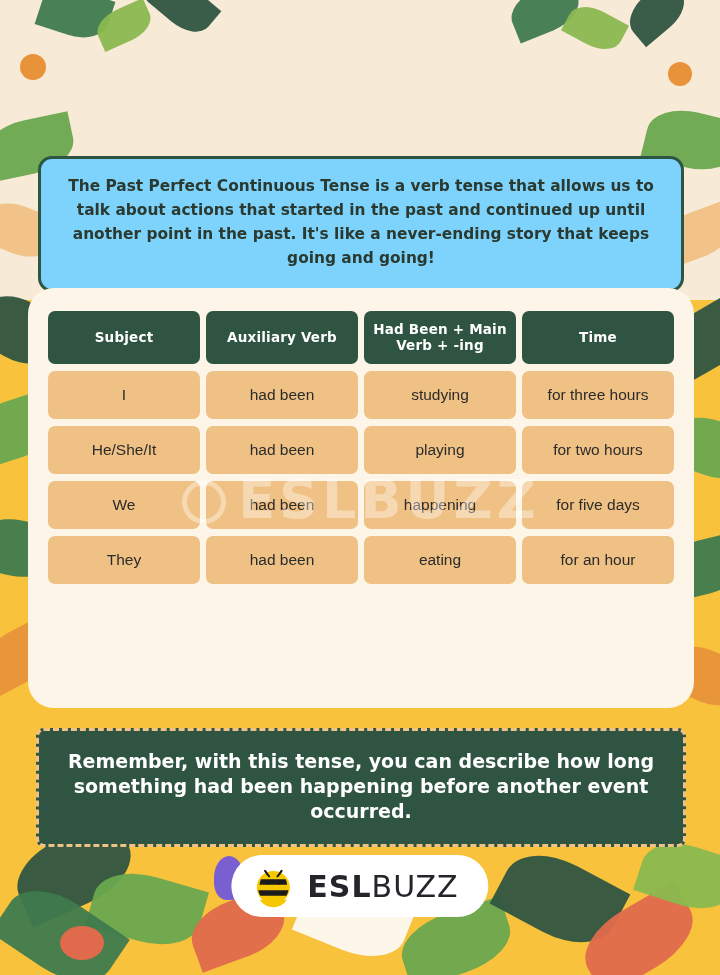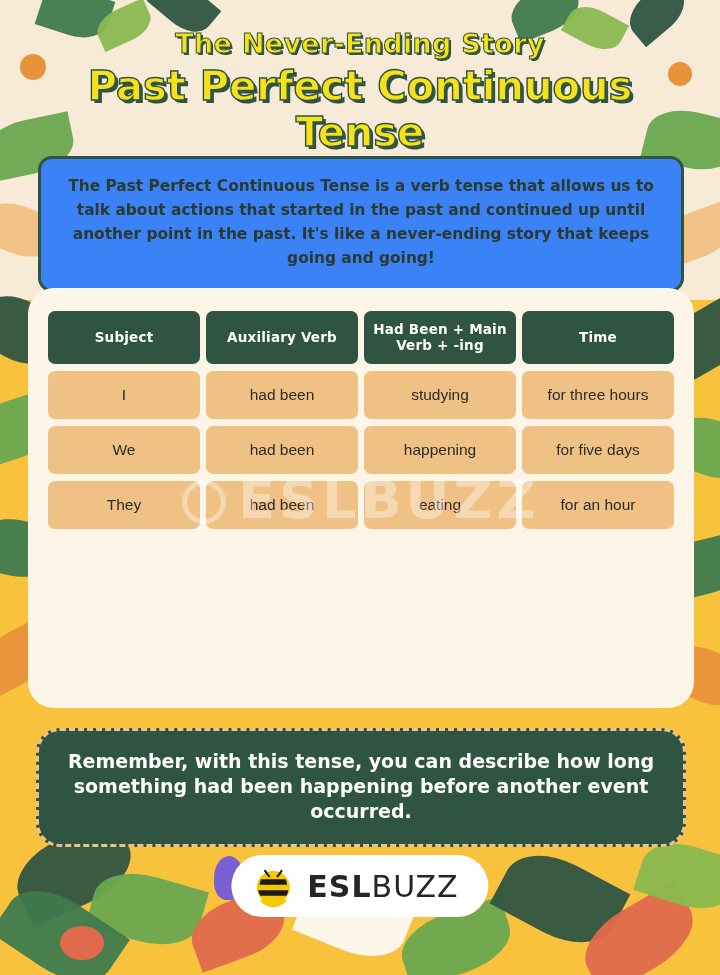--- a/index.html
+++ b/index.html
@@ -58,21 +58,21 @@
     font-size: 40px;
     line-height: 1.15;
     margin-top: 4px;
     color: #f6e11a;
     -webkit-text-stroke: 1.4px #2f5542;
     text-shadow: 3px 3px 0 #2f5542;
   }
 
   .intro-box {
     position: absolute; left: 24px; top: 140px; width: 646px;
-    background: #3b82f6;
+    background: #7dd3fc;
     border: 3px solid #2f5542;
     border-radius: 14px;
     padding: 16px 22px 18px 22px;
     pointer-events: auto;
   }
   .intro-box p {
     font-family: "DejaVu Sans", sans-serif;
     font-weight: bold;
     font-size: 15.4px;
     line-height: 1.55;
@@ -134,21 +134,21 @@
     border: 5px solid rgba(255,255,255,.38);
     vertical-align: -6px;
     margin-right: 12px;
   }
 
   
   .note {
     position: absolute; left: 22px; top: 712px; width: 650px;
     background: #2f5542;
     border: 3px dashed #f0c184;
-    border-radius: 24px;
+    border-radius: 8px;
     padding: 18px 26px 20px 26px;
     pointer-events: auto;
   }
   .note p {
     font-family: "DejaVu Sans", sans-serif;
     font-weight: bold;
     font-size: 19px;
     line-height: 1.32;
     color: #ffffff;
     text-align: center;
@@ -210,24 +210,20 @@
   <div class="leaf" style="left:400px;top:912px;width:112px;height:62px;background:#6aa84f;transform:rotate(-18deg);"></div>
   <div class="leaf" style="left:500px;top:862px;width:120px;height:74px;background:#2f5542;transform:rotate(28deg);"></div>
   <div class="leaf" style="left:580px;top:906px;width:118px;height:66px;background:#e06a4c;transform:rotate(-30deg);"></div>
   <div class="leaf" style="left:640px;top:846px;width:96px;height:60px;background:#8ab84f;transform:rotate(18deg);"></div>
   <div class="blob" style="left:214px;top:856px;width:30px;height:44px;background:#7a5fd0;border-radius:50% 50% 40% 40%;"></div>
   <div class="blob" style="left:60px;top:926px;width:44px;height:34px;background:#e06a4c;"></div>
 </div>
 
 <div class="card">
 
-  <div class="header">
-    <div class="title-small">The Never-Ending Story</div>
-    <div class="title-big">Past Perfect Continuous Tense</div>
-  </div>
 
   <div class="intro-box">
     <p>The Past Perfect Continuous Tense is a verb tense that allows us to talk about actions that started in the past and continued up until another point in the past. It's like a never-ending story that keeps going and going!</p>
   </div>
 
   <div class="table-panel">
     <div class="watermark">
       <span class="wm-circle"></span><span>ESLBUZZ</span>
     </div>
     <table>
@@ -238,20 +234,26 @@
           <th>Had Been + Main Verb + -ing</th>
           <th>Time</th>
         </tr>
       </thead>
       <tbody>
         <tr>
           <td>I</td>
           <td>had been</td>
           <td>studying</td>
           <td>for three hours</td>
+        </tr>
+        <tr>
+          <td>He/She/It</td>
+          <td>had been</td>
+          <td>playing</td>
+          <td>for two hours</td>
         </tr>
         <tr>
           <td>We</td>
           <td>had been</td>
           <td>happening</td>
           <td>for five days</td>
         </tr>
         <tr>
           <td>They</td>
           <td>had been</td>

